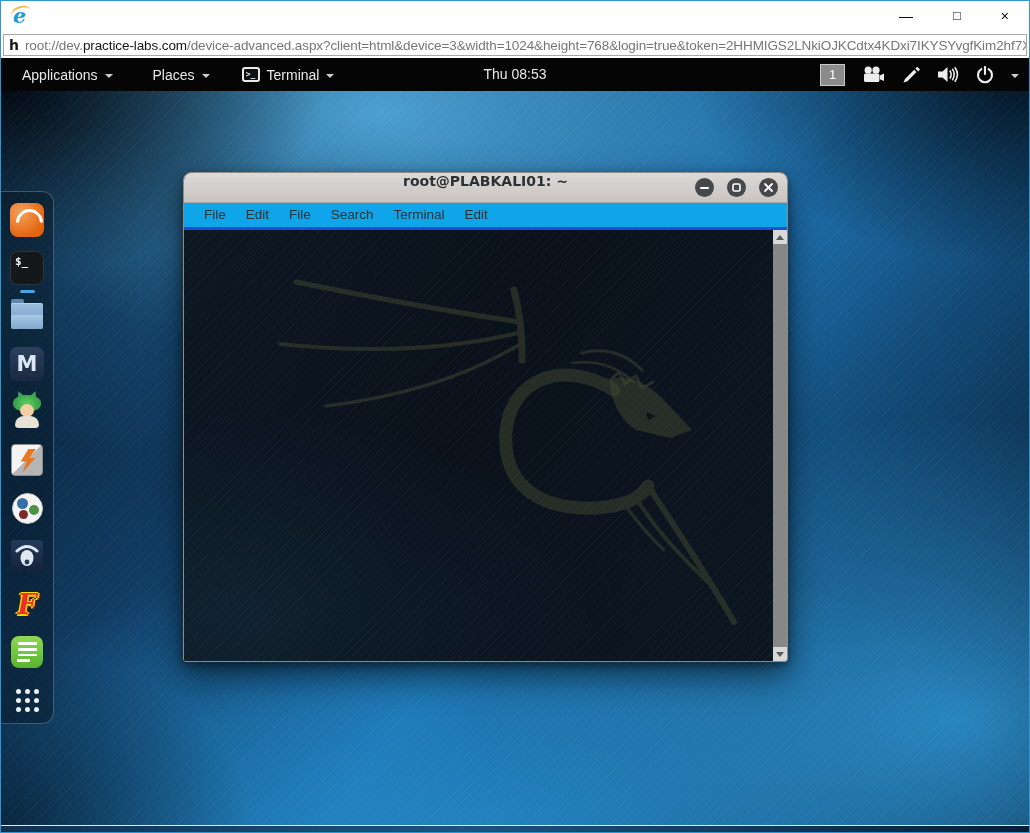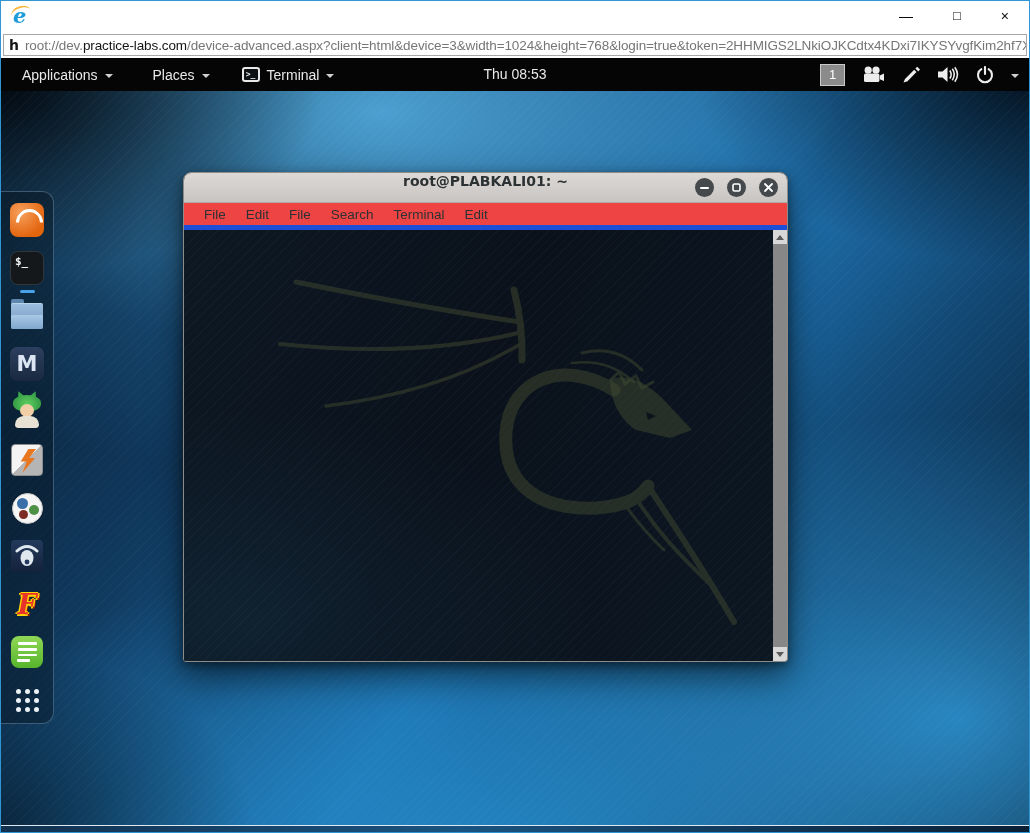--- a/index.html
+++ b/index.html
@@ -96,21 +96,21 @@
   .ic-showapps{ display:grid; grid-template-columns:repeat(3,5px); grid-gap:4px; }
   .ic-showapps i{ width:5px; height:5px; border-radius:50%; background:#edf2f6; }
   
   .twin{ position:absolute; left:145px; top:114px; width:605px; height:490px; z-index:25;
     border-radius:8px 8px 3px 3px; border:1px solid #8f8b87;
     box-shadow:0 14px 34px rgba(0,0,0,0.55), 0 3px 10px rgba(0,0,0,0.4); overflow:hidden; background:#0b121c;margin-left:37px;}
   .t-titlebar{ position:relative; height:30px; background:linear-gradient(#dcd9d7,#c8c4c1); border-bottom:1px solid #aeaaa6;}
   .t-title{ text-align:center; line-height:30px; font:bold 14px "DejaVu Sans", sans-serif; color:#2c3133;}
   .t-buttons{ position:absolute; right:9px; top:5px; display:flex; gap:13px; }
   .t-btn{ width:19px; height:19px; border-radius:50%; background:#45494b; display:flex; align-items:center; justify-content:center; cursor:pointer;}
-  .t-menubar{ height:27px; background:#ef4444; border-bottom:5px solid #1d4ed8; display:flex; align-items:center; padding-left:10px;}
+  .t-menubar{ height:27px; background:#0ea5e9; border-bottom:3px solid #1d4ed8; display:flex; align-items:flex-start; padding-left:10px;}
   .t-menu-item{ font-size:13.5px; color:#2c3133; padding:4px 10px; cursor:default; }
   .t-content{ position:relative; height:431px;
     background:
       radial-gradient(500px 300px at 10% 90%, rgba(28,66,88,0.30), transparent 70%),
       linear-gradient(115deg, #0d1823 0%, #0a111b 45%, #0c1722 100%);}
   .t-content::before{ content:""; position:absolute; inset:0; pointer-events:none;
     background:repeating-linear-gradient(135deg, rgba(140,190,230,0.035) 0 1px, transparent 1px 6px);}
   .dragon{ position:absolute; left:0; top:0; pointer-events:none; }
   .promptline{ position:absolute; left:3px; top:3px; white-space:pre;
     font:15px "DejaVu Sans Mono", monospace; color:#e6e6e6; z-index:5;}

